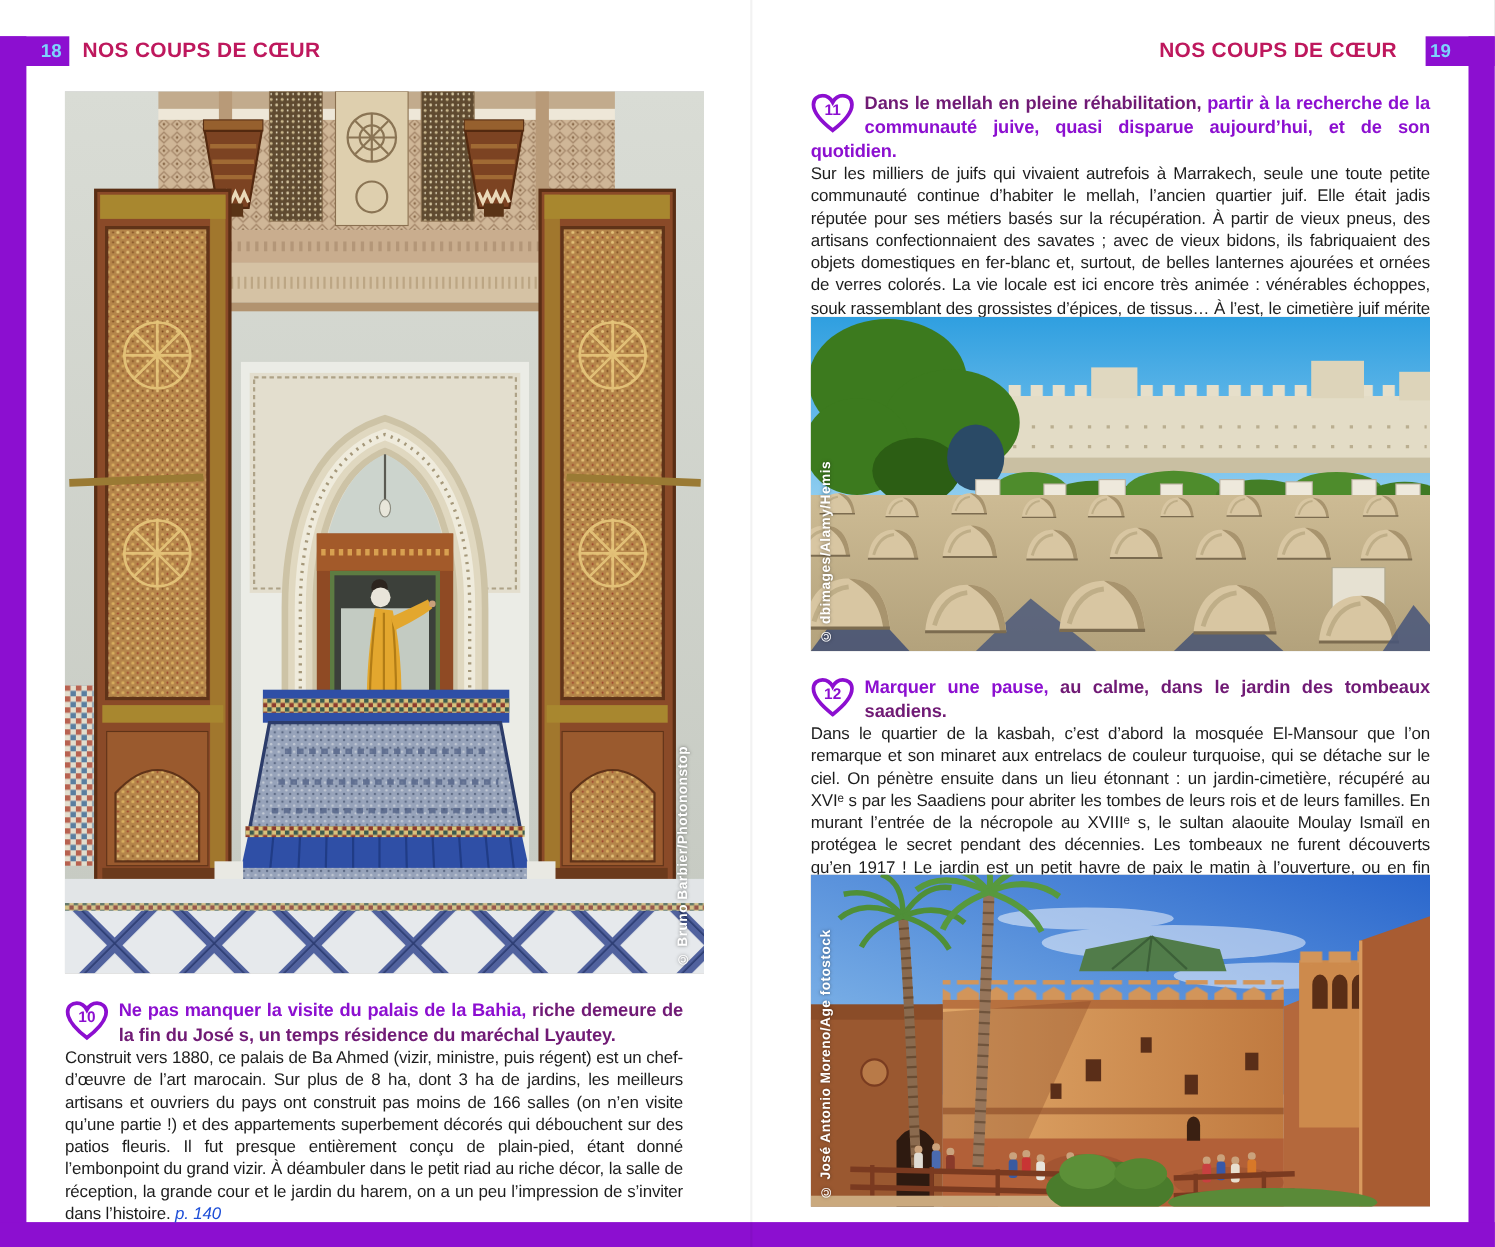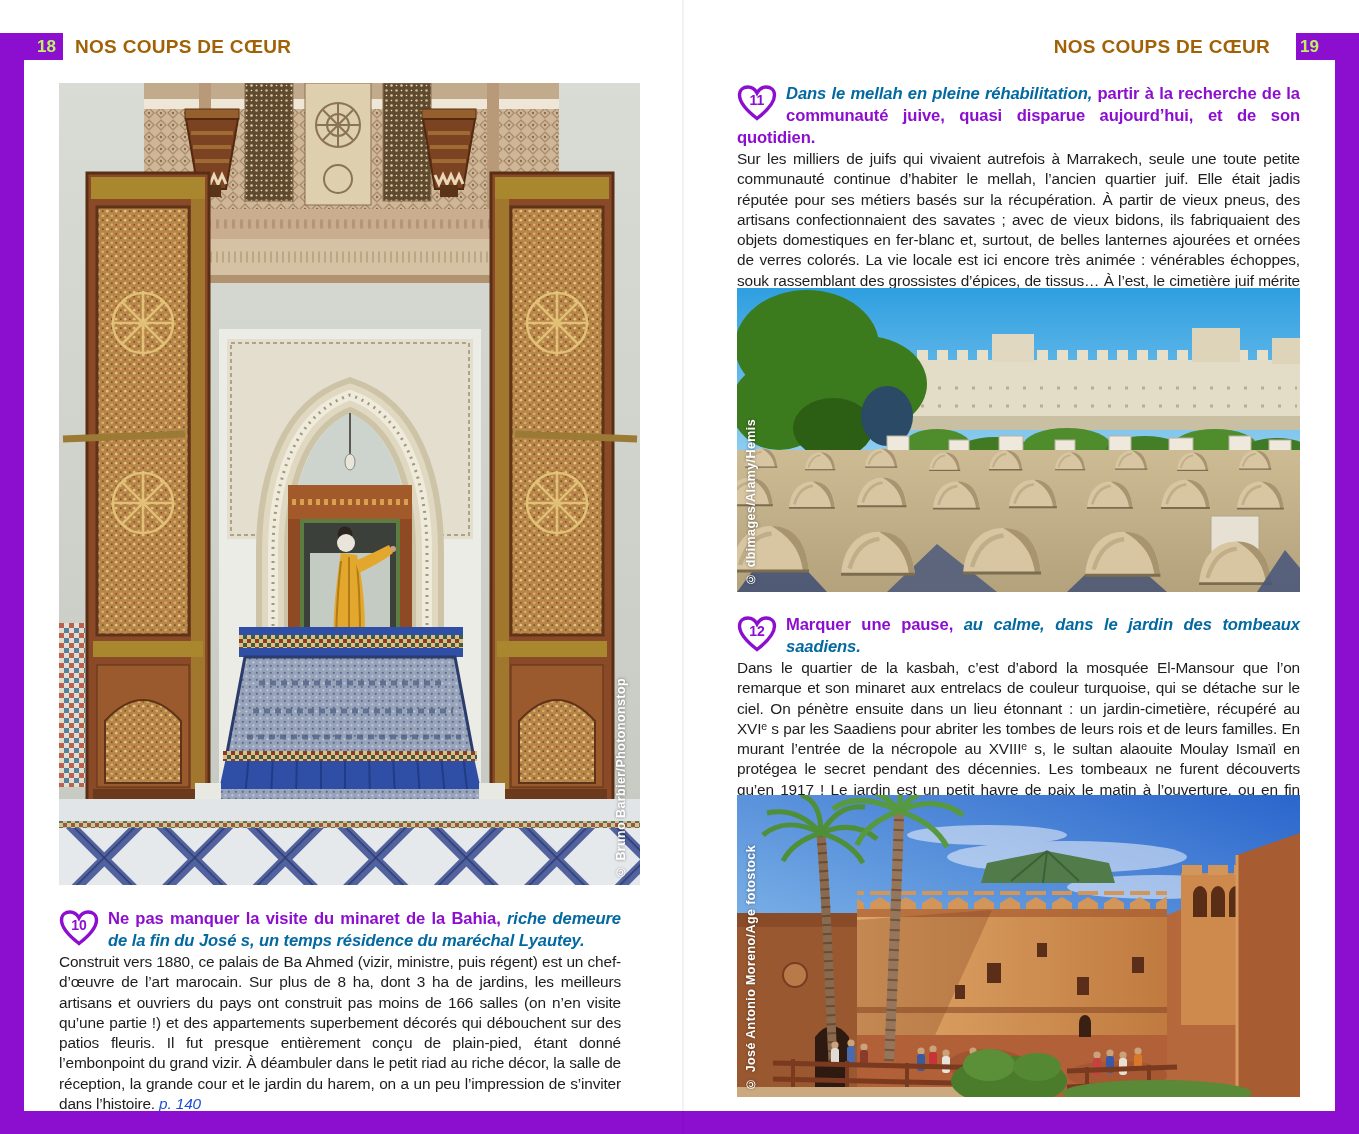--- a/index.html
+++ b/index.html
@@ -8,25 +8,25 @@
     font-family:"Liberation Sans","DejaVu Sans",sans-serif;color:#1c1c1c;
     margin:0 auto;
   }
   
   .strip-v{position:absolute;top:33px;bottom:0;width:24px;background:#8c0fd0;}
   .strip-left{left:0;}
   .strip-right{left:1335px;}
   .bar-bottom{position:absolute;left:0;right:0;top:1111px;bottom:0;background:#8c0fd0;}
   .seam{position:absolute;left:682px;top:0;width:2px;height:100%;background:rgba(0,0,0,.05);pointer-events:none;}
   
-  .pagenum-box{position:absolute;top:33px;height:27px;background:#8c0fd0;color:#bef264;
+  .pagenum-box{position:absolute;top:33px;height:27px;background:#8c0fd0;color:#7dd3fc;
     font-weight:bold;font-size:17px;line-height:27px;}
   .pagenum-left{left:0;width:63px;text-align:right;padding-right:7px;box-sizing:border-box;}
   .pagenum-right{left:1296px;width:63px;text-align:left;padding-left:4px;box-sizing:border-box;}
-  .header-title{position:absolute;top:33px;height:27px;line-height:27px;color:#a16207;
+  .header-title{position:absolute;top:33px;height:27px;line-height:27px;color:#be185d;
     font-weight:bold;font-size:19px;letter-spacing:.3px;}
   .header-title-left{left:75px;}
   .header-title-right{right:89px;}
   
   .photo{position:absolute;overflow:hidden;background:#ccc;}
   .photo svg{display:block;width:100%;height:100%;}
   .photo-bahia{left:59px;top:83px;width:581px;height:802px;}
   .photo-cemetery{left:737px;top:288px;width:563px;height:304px;}
   .photo-saadian{left:737px;top:795px;width:563px;height:302px;}
   .credit{position:absolute;writing-mode:vertical-rl;transform:rotate(180deg);
@@ -36,21 +36,21 @@
   .credit-l{left:7px;bottom:6px;}
   
   .item{position:absolute;text-align:justify;}
   .item p{margin:0;}
   .item-10{left:59px;top:896px;width:562px;margin-top:12px;}
   .item-11{left:737px;top:83px;width:563px;}
   .item-12{left:737px;top:598px;width:563px;margin-top:16px;}
   .heart{float:left;width:40px;height:36px;margin:2px 9px 2px 0;}
   .heading{font-size:16.6px;font-weight:bold;line-height:22px;letter-spacing:-.1px;}
   .hp{color:#8c0fd0;}
-  .hb{color:#0369a1;font-style:italic;}
+  .hb{color:#701a75;}
   .bodytext{font-size:15.4px;line-height:20.3px;letter-spacing:-.15px;color:#1d1d1d;}
   .pref{color:#1d4ed8;font-style:italic;}
   .ital{}
 </style>
 </head>
 <body>
 
 <div class="page">
 
   <div class="strip-v strip-left"></div>
@@ -240,21 +240,21 @@
     <span class="credit credit-r">© Bruno Barbier/Photononstop</span>
   </figure>
 
   <section class="item item-10">
     <div class="heart">
       <svg viewBox="0 0 40 36" width="40" height="36">
         <path d="M20 33.5 C9 25 2.5 17 2.5 10 C2.5 4.6 6.6 2 10.8 2 C14.8 2 18 4.2 20 8 C22 4.2 25.2 2 29.2 2 C33.4 2 37.5 4.6 37.5 10 C37.5 17 31 25 20 33.5 Z" fill="#fff" stroke="#8c0fd0" stroke-width="3.4"></path>
         <text x="20" y="19.5" text-anchor="middle" font-size="14" font-weight="bold" fill="#8c0fd0" font-family="Liberation Sans, DejaVu Sans, sans-serif">10</text>
       </svg>
     </div>
-    <p class="heading"><span class="hp">Ne pas manquer la visite du minaret de la Bahia,</span><span class="hb"> riche demeure de la fin du José s, un temps résidence du maréchal Lyautey.</span></p>
+    <p class="heading"><span class="hp">Ne pas manquer la visite du palais de la Bahia,</span><span class="hb"> riche demeure de la fin du José s, un temps résidence du maréchal Lyautey.</span></p>
     <p class="bodytext"><span>Construit vers 1880, ce palais de Ba Ahmed (vizir, ministre, puis régent) est un chef-d’œuvre de l’art marocain. Sur plus de 8 ha, dont 3 ha de jardins, les meilleurs artisans et ouvriers du pays ont construit pas moins de 166 salles (on n’en visite qu’une partie !) et des appartements superbement décorés qui débouchent sur des patios fleuris. Il fut presque entièrement conçu de plain-pied, étant donné l’embonpoint du grand vizir. À déambuler dans le petit riad au riche décor, la salle de réception, la grande cour et le jardin du harem, on a un peu l’impression de s’inviter dans l’histoire. </span><span class="pref">p. 140</span></p>
   </section>
 
   <section class="item item-11">
     <div class="heart">
       <svg viewBox="0 0 40 36" width="40" height="36">
         <path d="M20 33.5 C9 25 2.5 17 2.5 10 C2.5 4.6 6.6 2 10.8 2 C14.8 2 18 4.2 20 8 C22 4.2 25.2 2 29.2 2 C33.4 2 37.5 4.6 37.5 10 C37.5 17 31 25 20 33.5 Z" fill="#fff" stroke="#8c0fd0" stroke-width="3.4"></path>
         <text x="20" y="19.5" text-anchor="middle" font-size="14" font-weight="bold" fill="#8c0fd0" font-family="Liberation Sans, DejaVu Sans, sans-serif">11</text>
       </svg>
     </div>

